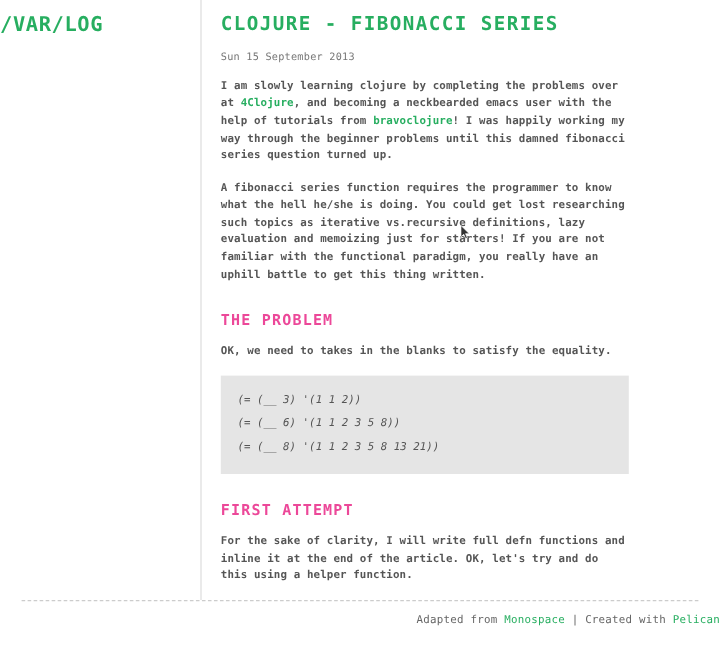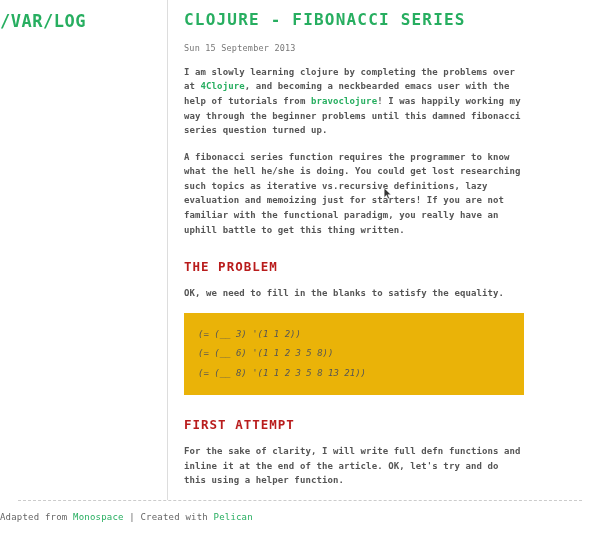--- a/index.html
+++ b/index.html
@@ -75,26 +75,26 @@
     letter-spacing: 0.1px;
     font-weight: bold;
   }
   a {
     color: #27ae60;
     text-decoration: none;
   }
   h2.section-title {
     font-size: 12.5px;
     font-weight: bold;
-    color: #b91c1c;
+    color: #ec4899;
     letter-spacing: 1px;
     margin: 22px 0 0 0;
   }
   .code-block {
-    background: #eab308;
+    background: #e5e5e5;
     margin-top: 12px;
     padding: 12px 14px 12px 14px;
     font-size: 9px;
     line-height: 1.05;
     color: #555555;
     font-style: italic;
   }
   .code-line {
     margin: 0;
     padding: 5px 0;
@@ -106,21 +106,21 @@
     left: 18px;
     top: 500px;
     width: 564px;
     border-top: 1px dashed #cccccc;
   }
   .footer {
     position: absolute;
     left: 0;
     top: 512px;
     width: 600px;
-    text-align: left;
+    text-align: right;
     font-size: 9px;
     color: #666666;
     letter-spacing: 0.2px;
   }
   .cursor {
     position: absolute;
     left: 384px;
     top: 188px;
     width: 9px;
     height: 13px;
@@ -141,21 +141,21 @@
     <h1 class="post-title">CLOJURE - FIBONACCI SERIES</h1>
 
     <div class="post-date">Sun 15 September 2013</div>
 
     <p class="body-text"><span>I am slowly learning clojure by completing the problems over at </span><a href="#">4Clojure</a><span>, and becoming a neckbearded emacs user with the help of tutorials from </span><a href="#">bravoclojure</a><span>! I was happily working my way through the beginner problems until this damned fibonacci series question turned up.</span></p>
 
     <p class="body-text">A fibonacci series function requires the programmer to know what the hell he/she is doing. You could get lost researching such topics as iterative vs.recursive definitions, lazy evaluation and memoizing just for starters! If you are not familiar with the functional paradigm, you really have an uphill battle to get this thing written.</p>
 
     <h2 class="section-title">THE PROBLEM</h2>
 
-    <p class="body-text">OK, we need to fill in the blanks to satisfy the equality.</p>
+    <p class="body-text">OK, we need to takes in the blanks to satisfy the equality.</p>
 
     <div class="code-block">
       <div class="code-line">(= (__ 3) '(1 1 2))</div>
       <div class="code-line">(= (__ 6) '(1 1 2 3 5 8))</div>
       <div class="code-line">(= (__ 8) '(1 1 2 3 5 8 13 21))</div>
     </div>
 
 
     <h2 class="section-title">FIRST ATTEMPT</h2>
 

